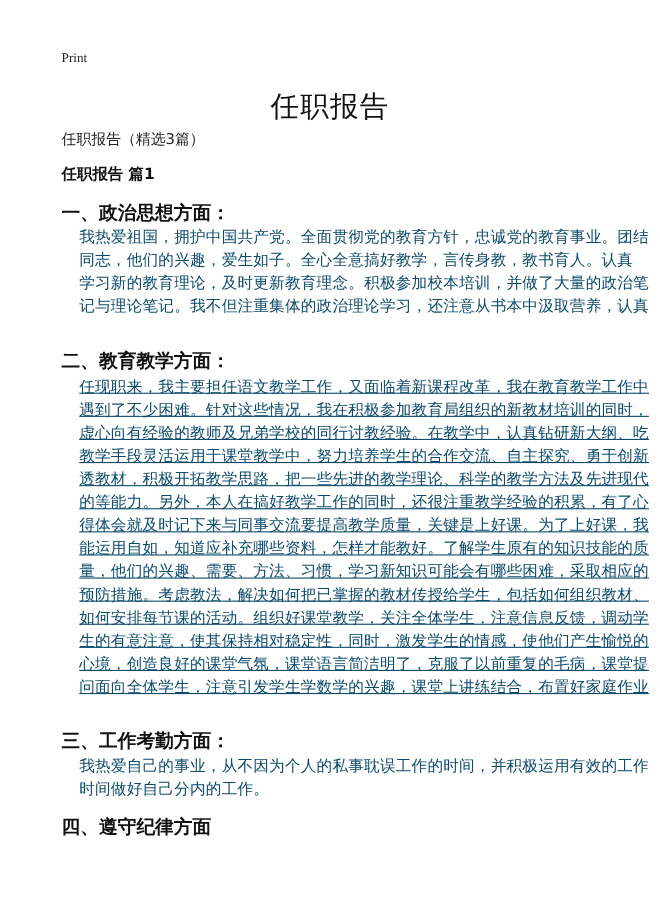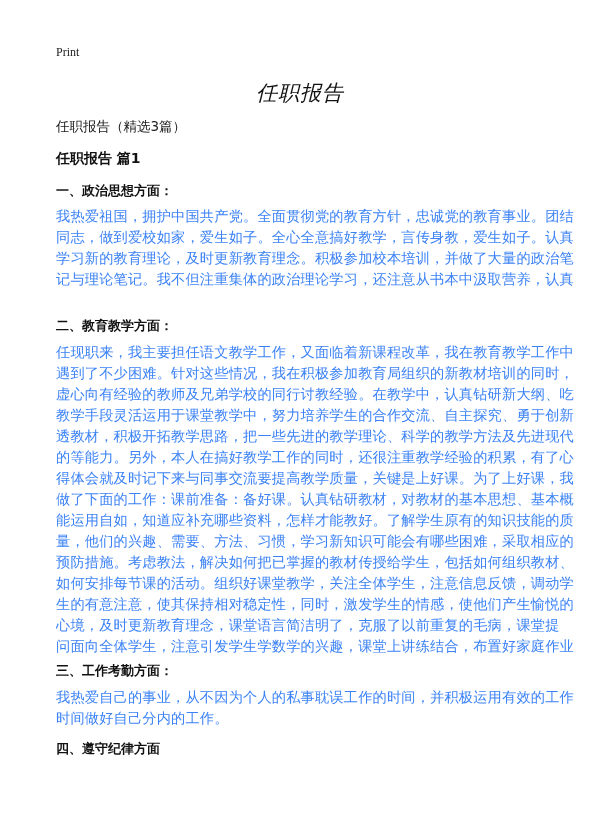--- a/index.html
+++ b/index.html
@@ -2,61 +2,60 @@
 <html><head>
 <meta charset="utf-8">
 <style>
   html, body { margin: 0; padding: 0; background: #ffffff; }
   body { width: 600px; height: 828px; overflow: hidden; position: relative;
          font-family: "DejaVu Sans", "Liberation Sans", sans-serif; color: #1a1a1a; }
   .page { position: absolute; left: 0; top: 0; width: 598px; height: 828px; }
   .print { position: absolute; left: 56px; top: 45px; font-family: "Liberation Serif", "DejaVu Serif", serif;
            font-size: 12px; color: #222; }
   .title { position: absolute; left: 0; width: 600px; top: 79px; text-align: center;
-           font-size: 21px; font-weight: normal; color: #111; letter-spacing: 1px; font-style: italic; }
+           font-size: 26px; font-weight: normal; color: #111; letter-spacing: 1px; }
   .subtitle { position: absolute; left: 56px; top: 118px; font-size: 13.5px; color: #222; }
   .part-title { position: absolute; left: 56px; top: 150px; font-size: 14px; font-weight: bold; color: #111; }
-  .sec { position: absolute; left: 56px; font-size: 13px; font-weight: bold; color: #111; }
-  .para { position: absolute; left: 56px; width: 494px; font-size: 14.2px; line-height: 21px;
-          color: #3b82f6; text-align: justify; text-align-last: left; letter-spacing: 0.2px; }
+  .sec { position: absolute; left: 56px; font-size: 17px; font-weight: bold; color: #111; }
+  .para { position: absolute; left: 72px; width: 494px; font-size: 14.2px; line-height: 21px;
+          color: #0c4a6e; text-align: justify; text-align-last: left; letter-spacing: 0.2px; }
   .para span { display: block; white-space: nowrap; }
 </style>
 </head>
 <body>
 
 <div class="page">
   <div class="print">Print</div>
   <div class="title">任职报告</div>
   <div class="subtitle">任职报告（精选3篇）</div>
   <div class="part-title">任职报告 篇1</div>
 
   <div class="sec" style="top:182px;">一、政治思想方面：</div>
   <div class="para" style="top:206px;">
     <span>我热爱祖国，拥护中国共产党。全面贯彻党的教育方针，忠诚党的教育事业。团结</span>
-    <span>同志，做到爱校如家，爱生如子。全心全意搞好教学，言传身教，爱生如子。认真</span>
+    <span>同志，他们的兴趣，爱生如子。全心全意搞好教学，言传身教，教书育人。认真</span>
     <span>学习新的教育理论，及时更新教育理念。积极参加校本培训，并做了大量的政治笔</span>
     <span>记与理论笔记。我不但注重集体的政治理论学习，还注意从书本中汲取营养，认真</span>
   </div>
 
   <div class="sec" style="top:317px;">二、教育教学方面：</div>
-  <div class="para" style="top:342px;">
+  <div class="para" style="top:342px;text-decoration:underline;">
     <span>任现职来，我主要担任语文教学工作，又面临着新课程改革，我在教育教学工作中</span>
     <span>遇到了不少困难。针对这些情况，我在积极参加教育局组织的新教材培训的同时，</span>
     <span>虚心向有经验的教师及兄弟学校的同行讨教经验。在教学中，认真钻研新大纲、吃</span>
     <span>教学手段灵活运用于课堂教学中，努力培养学生的合作交流、自主探究、勇于创新</span>
     <span>透教材，积极开拓教学思路，把一些先进的教学理论、科学的教学方法及先进现代</span>
     <span>的等能力。另外，本人在搞好教学工作的同时，还很注重教学经验的积累，有了心</span>
     <span>得体会就及时记下来与同事交流要提高教学质量，关键是上好课。为了上好课，我</span>
-    <span>做了下面的工作：课前准备：备好课。认真钻研教材，对教材的基本思想、基本概</span>
     <span>能运用自如，知道应补充哪些资料，怎样才能教好。了解学生原有的知识技能的质</span>
     <span>量，他们的兴趣、需要、方法、习惯，学习新知识可能会有哪些困难，采取相应的</span>
     <span>预防措施。考虑教法，解决如何把已掌握的教材传授给学生，包括如何组织教材、</span>
     <span>如何安排每节课的活动。组织好课堂教学，关注全体学生，注意信息反馈，调动学</span>
     <span>生的有意注意，使其保持相对稳定性，同时，激发学生的情感，使他们产生愉悦的</span>
-    <span>心境，及时更新教育理念，课堂语言简洁明了，克服了以前重复的毛病，课堂提</span>
+    <span>心境，创造良好的课堂气氛，课堂语言简洁明了，克服了以前重复的毛病，课堂提</span>
     <span>问面向全体学生，注意引发学生学数学的兴趣，课堂上讲练结合，布置好家庭作业</span>
   </div>
 
   <div class="sec" style="top:662px;">三、工作考勤方面：</div>
   <div class="para" style="top:687px;">
     <span>我热爱自己的事业，从不因为个人的私事耽误工作的时间，并积极运用有效的工作</span>
     <span>时间做好自己分内的工作。</span>
   </div>
 
   <div class="sec" style="top:740px;">四、遵守纪律方面</div>

